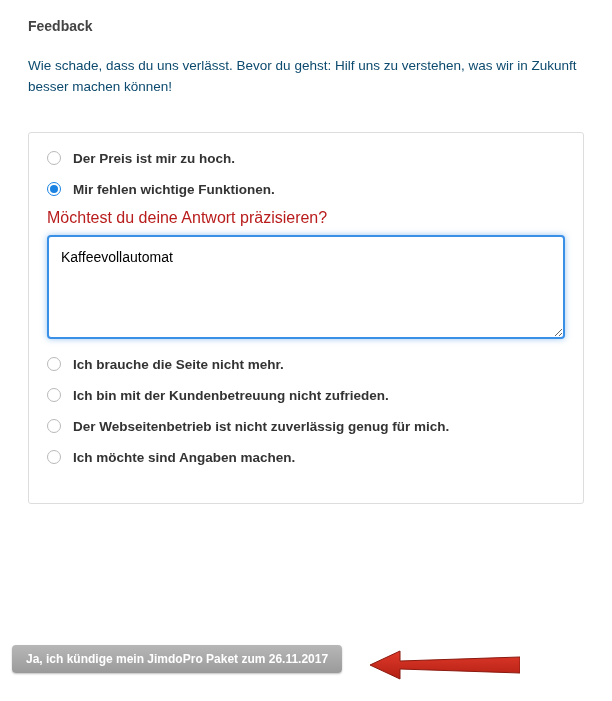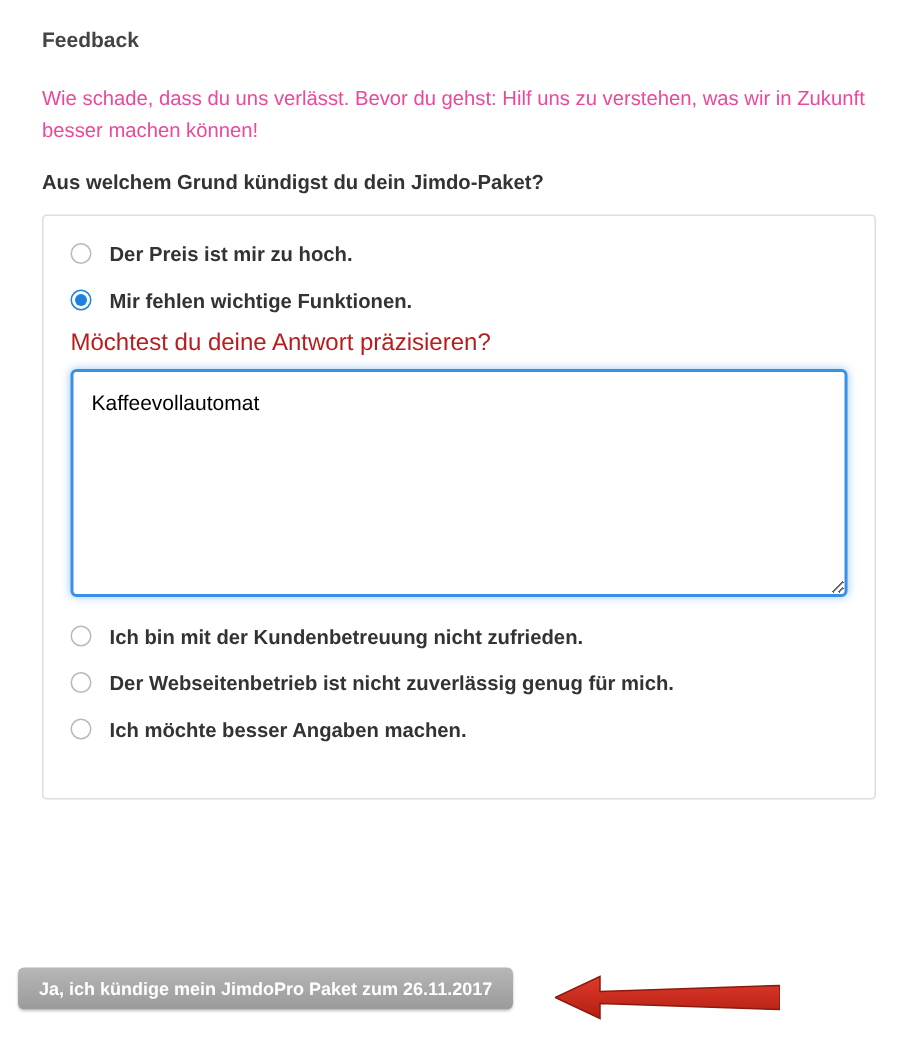--- a/index.html
+++ b/index.html
@@ -17,22 +17,22 @@
   }
   h1.title {
     font-size: 14px;
     font-weight: 700;
     margin: 0 0 22px 0;
     color: #444;
   }
   .intro {
     font-size: 13.5px;
     line-height: 1.55;
-    color: #ec4899;
-    margin: 0 0 16px 0;
+    color: #0c4a6e;
+    margin: 0 0 34px 0;
   }
   .question {
     font-size: 13.5px;
     font-weight: 700;
     color: #333;
     margin: 0 0 14px 0;
   }
   .panel {
     border: 1px solid #ddd;
     border-radius: 3px;
@@ -76,21 +76,21 @@
   .sub {
     margin: -4px 0 10px 0;
   }
   .subq {
     font-size: 16px;
     color: #b91c1c;
     margin: 0 0 8px 0;
   }
   textarea.answer {
     width: 100%;
-    height: 152px;
+    height: 104px;
     padding: 12px 12px;
     font-family: Arial, sans-serif;
     font-size: 14px;
     color: #000;
     border: 2px solid #3a8fe6;
     border-radius: 4px;
     box-shadow: 0 0 6px rgba(58,143,230,0.5);
     outline: none;
     resize: both;
   }
@@ -123,56 +123,59 @@
   }
 </style>
 </head>
 <body>
 
 <div class="wrap">
   <h1 class="title">Feedback</h1>
 
   <p class="intro">Wie schade, dass du uns verlässt. Bevor du gehst: Hilf uns zu verstehen, was wir in Zukunft besser machen können!</p>
 
-  <p class="question">Aus welchem Grund kündigst du dein Jimdo-Paket?</p>
 
   <div class="panel">
 
     <div class="option">
       <input type="radio" name="reason" id="r0" style="">
       <label for="r0">Der Preis ist mir zu hoch.</label>
     </div>
 
     <div class="option">
       <input type="radio" name="reason" id="r1" checked="" style="">
       <label for="r1">Mir fehlen wichtige Funktionen.</label>
     </div>
 
     <div class="sub">
       <p class="subq">Möchtest du deine Antwort präzisieren?</p>
       <textarea class="answer" style="">Kaffeevollautomat</textarea>
     </div>
 
     <div class="spacer"></div>
 
+    <div class="option">
+      <input type="radio" name="reason" id="r2" style="">
+      <label for="r2">Ich brauche die Seite nicht mehr.</label>
+    </div>
 
     <div class="option">
       <input type="radio" name="reason" id="r3" style="">
       <label for="r3">Ich bin mit der Kundenbetreuung nicht zufrieden.</label>
     </div>
 
 
     <div class="option">
       <input type="radio" name="reason" id="r5" style="">
       <label for="r5">Der Webseitenbetrieb ist nicht zuverlässig genug für mich.</label>
     </div>
 
     <div class="option">
       <input type="radio" name="reason" id="r6" style="">
-      <label for="r6">Ich möchte besser Angaben machen.</label>
+      <label for="r6">Ich möchte sind Angaben machen.</label>
     </div>
 
   </div>
 </div>
 
 <div class="submit-row">
   <button class="submit">Ja, ich kündige mein JimdoPro Paket zum 26.11.2017</button>
 </div>
 
 <svg class="arrow" viewBox="0 0 150 40">

